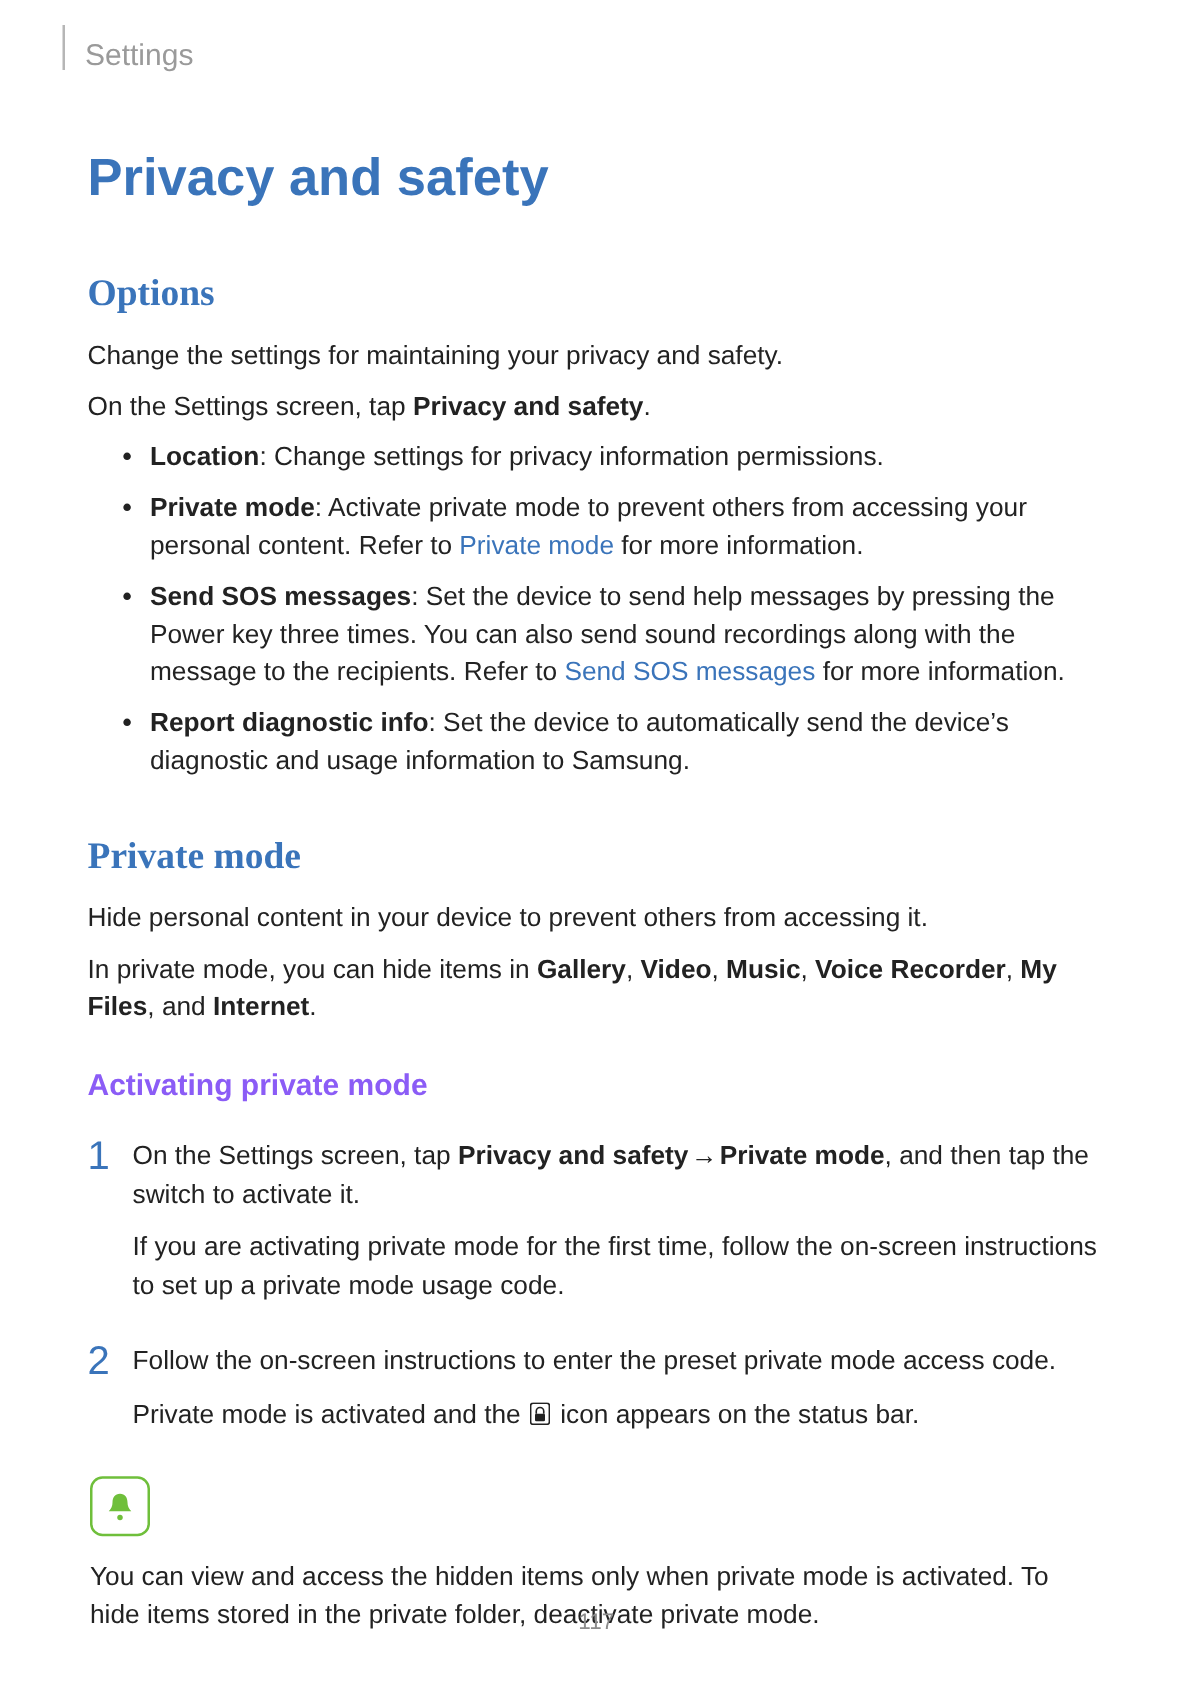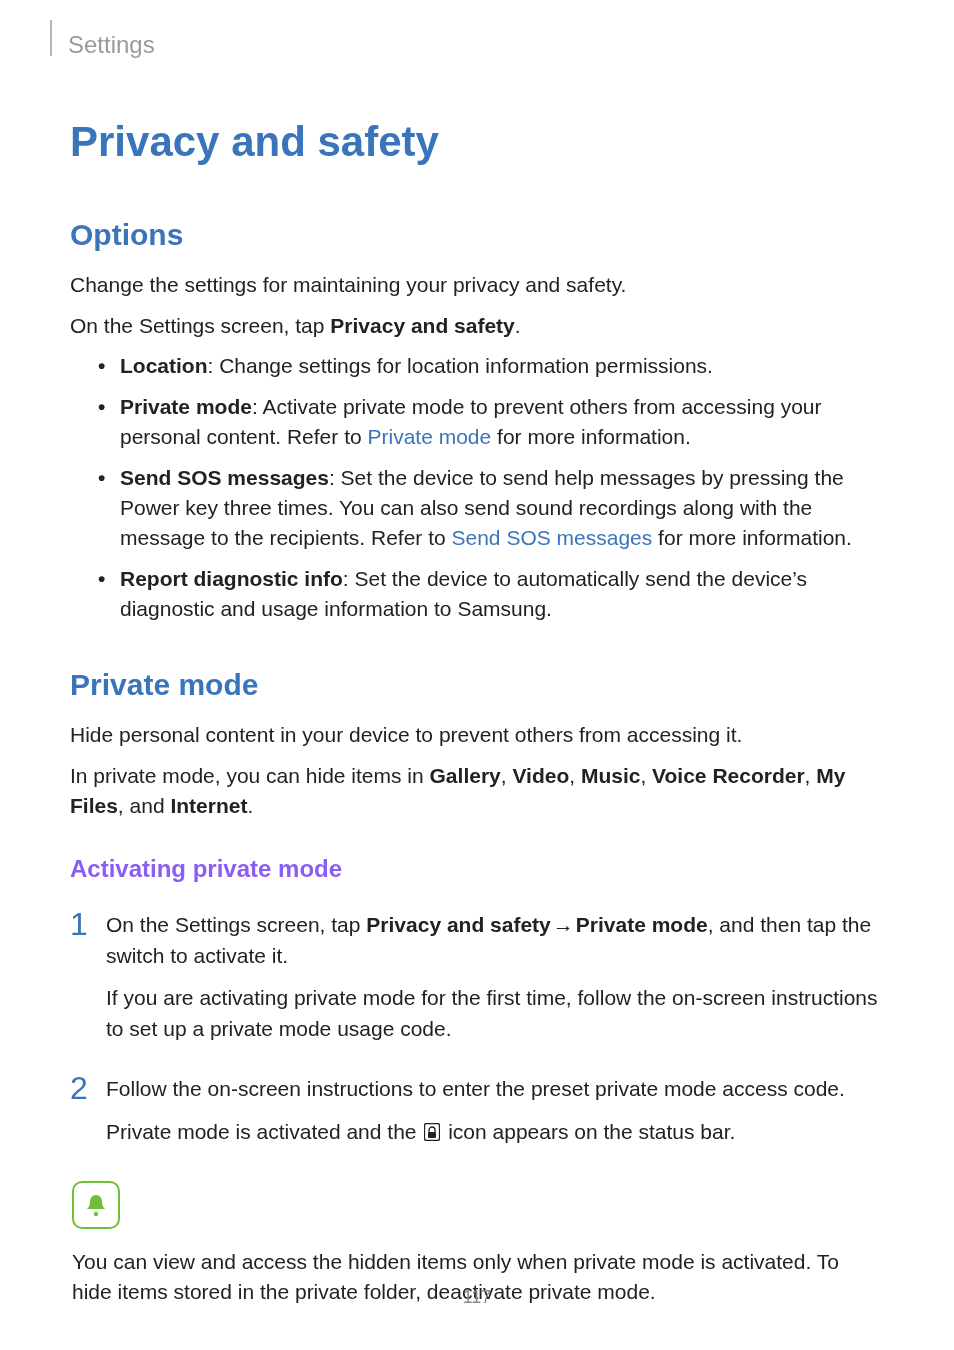--- a/index.html
+++ b/index.html
@@ -39,20 +39,21 @@
     color: #3a74ba;
     font-size: 42px;
     font-weight: 700;
     margin: 80px 0 40px 0;
   }
   h2.section-title {
     color: #3a74ba;
     font-size: 30px;
     font-weight: 700;
     margin: 30px 0 14px 0;
+    font-family: Liberation Serif, serif;
   }
   h3.subsection-title {
     color: #8b5cf6;
     font-size: 24px;
     font-weight: 700;
     margin: 30px 0 18px 0;
   }
   p.body {
     margin: 6px 0 10px 0;
     color: #222;
@@ -143,21 +144,21 @@
   <h2 class="section-title">Options</h2>
 
   <p class="body">Change the settings for maintaining your privacy and safety.</p>
 
   <p class="body">
     <span>On the Settings screen, tap </span><b>Privacy and safety</b><span>.</span>
   </p>
 
   <ul class="bullets">
     <li>
-      <b>Location</b><span>: Change settings for location information permissions.</span>
+      <b>Location</b><span>: Change settings for privacy information permissions.</span>
     </li>
     <li>
       <b>Private mode</b><span>: Activate private mode to prevent others from accessing your personal content. Refer to </span><span class="link">Private mode</span><span> for more information.</span>
     </li>
     <li>
       <b>Send SOS messages</b><span>: Set the device to send help messages by pressing the Power key three times. You can also send sound recordings along with the message to the recipients. Refer to </span><span class="link">Send SOS messages</span><span> for more information.</span>
     </li>
     <li>
       <b>Report diagnostic info</b><span>: Set the device to automatically send the device’s diagnostic and usage information to Samsung.</span>
     </li>

